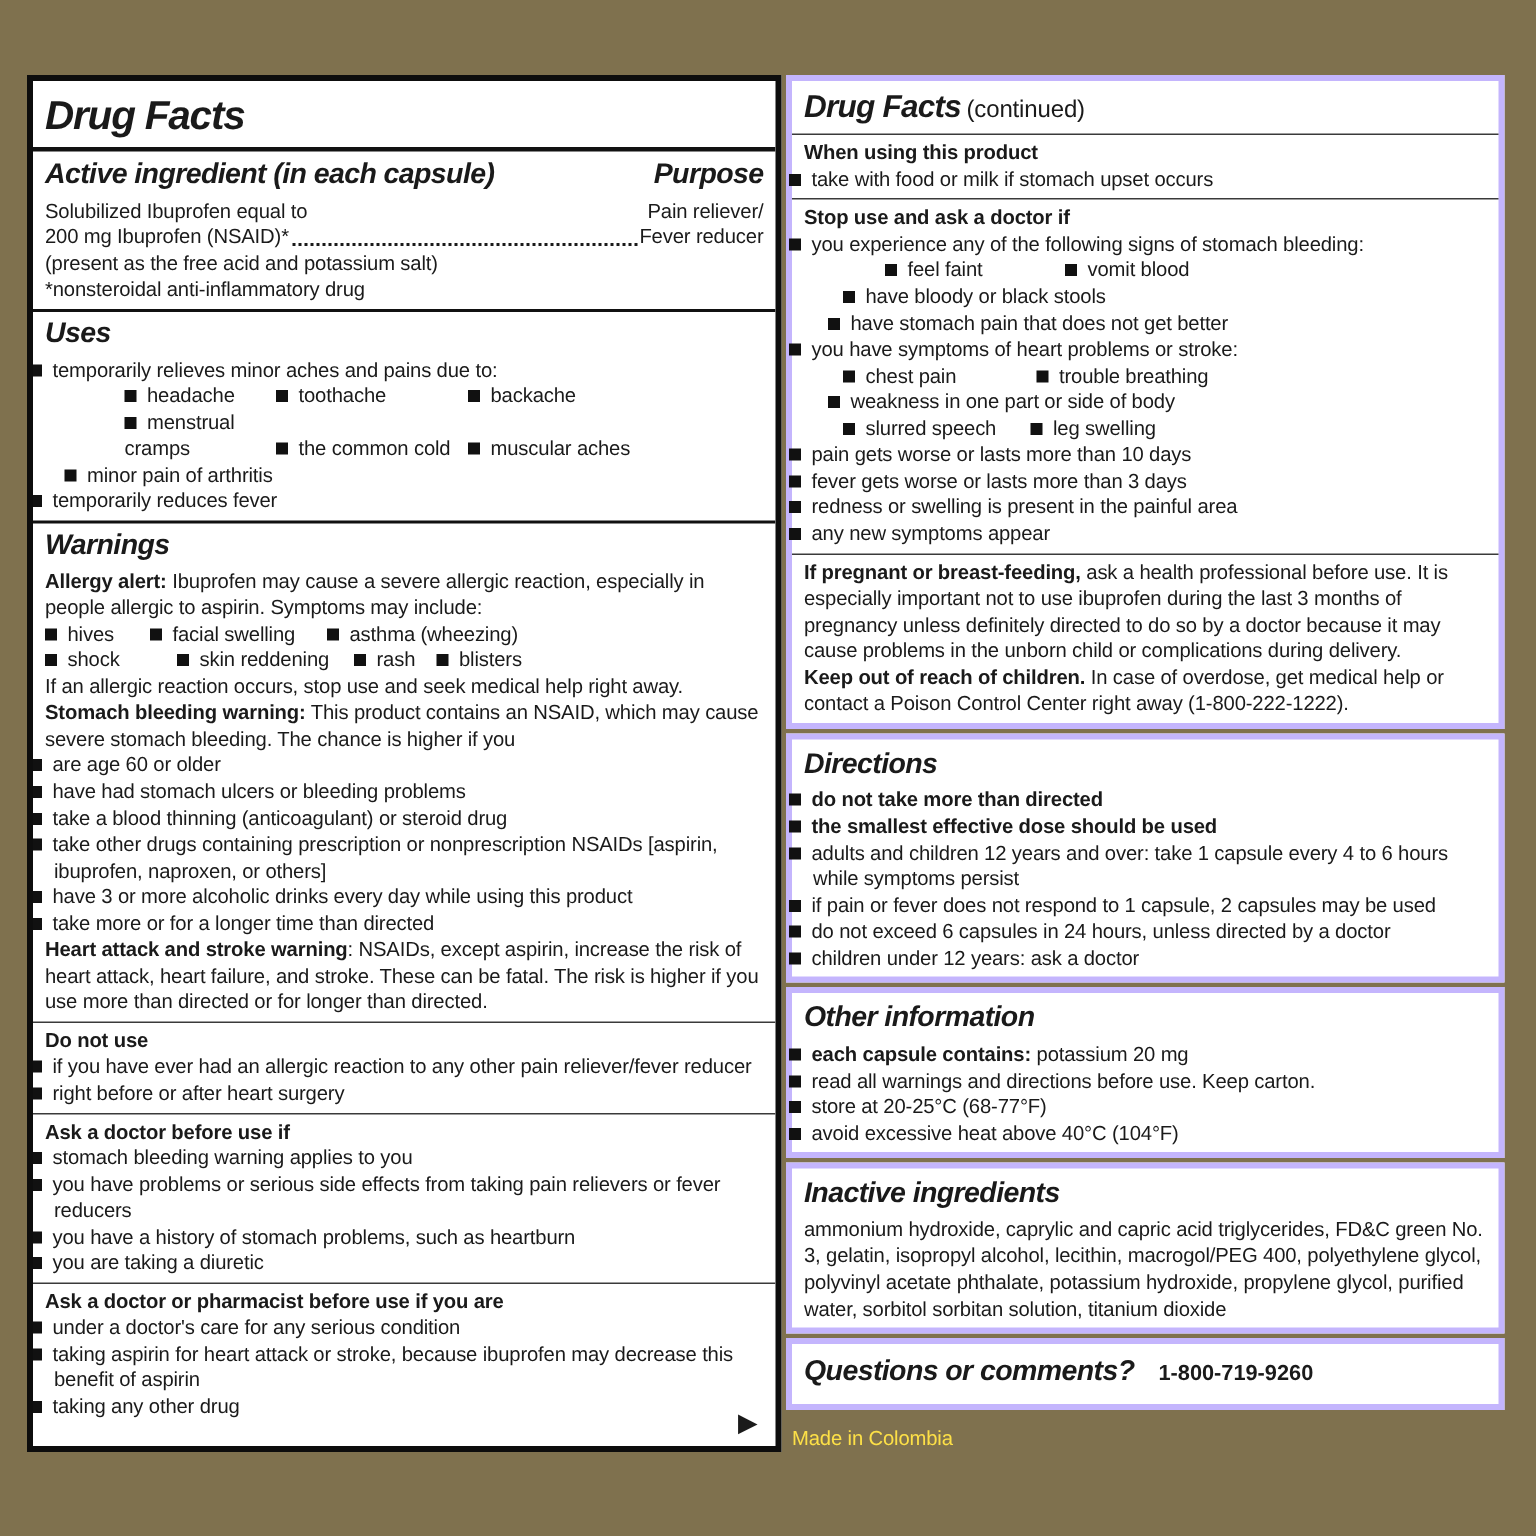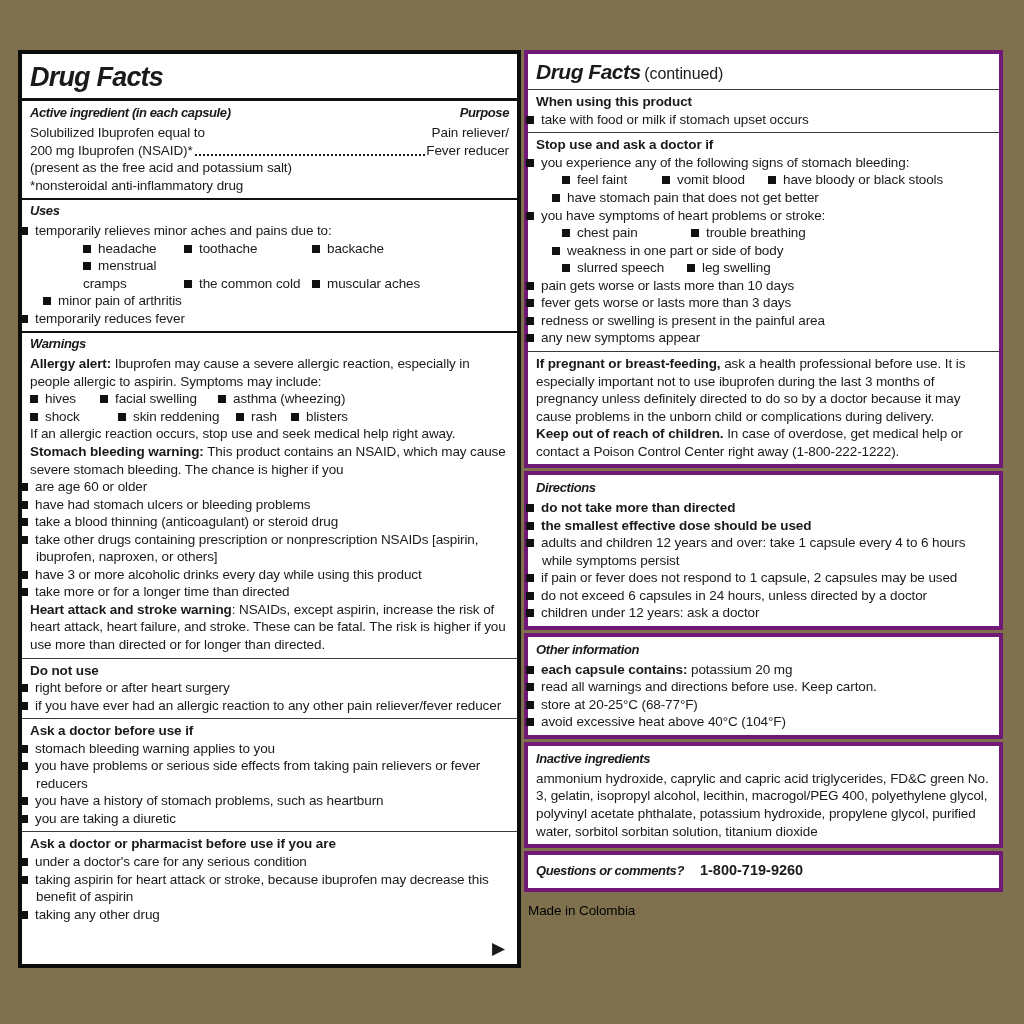--- a/index.html
+++ b/index.html
@@ -10,26 +10,26 @@
     font-family:"Liberation Sans", sans-serif;
     color:#1a1a1a;
     font-size:13.5px;
     line-height:1.3;
     letter-spacing:-0.1px;
     position:relative;
   }
   .panel { position:absolute; background:#fff; border:4px solid #0d0d0d; }
   #left { left:18px; top:50px; width:503px; height:918px; padding:5px 8px; overflow:hidden; }
   #rightcol { position:absolute; left:524px; top:50px; width:479px; }
-  .box { background:#fff; border:4px solid #701a75; padding:4px 8px; margin-bottom:3px; }
+  .box { background:#fff; border:4px solid #c4b5fd; padding:4px 8px; margin-bottom:3px; }
 
   .h1 { font-size:27px; font-style:italic; font-weight:bold; letter-spacing:-0.8px; margin:1px 0 3px; }
   .h1r { font-size:21px; font-style:italic; font-weight:bold; letter-spacing:-0.5px; }
   .cont { font-size:16px; font-weight:normal; font-style:normal; letter-spacing:-0.1px; }
-  .h2 { font-size:13px; font-style:italic; font-weight:bold; letter-spacing:-0.4px; margin:1px 0 2px; }
+  .h2 { font-size:19px; font-style:italic; font-weight:bold; letter-spacing:-0.4px; margin:1px 0 2px; }
   .h3 { font-weight:bold; margin:0; }
   .b { font-weight:bold; }
 
   hr { border:none; }
   .t3 { border-top:3px solid #111; margin:3px -8px; }
   .t2 { border-top:2.5px solid #111; margin:4px -8px 3px; }
   .t1 { border-top:1.5px solid #3a3a3a; margin:4px -8px 3px; }
 
   .bullet { padding-left:6px; text-indent:-16px; }
   .bullet::before { content:""; display:inline-block; width:8px; height:8px; background:#111; margin-right:7px; }
@@ -38,35 +38,35 @@
   .ind1 { margin-left:13px; }
   .ind2 { margin-left:26px; }
 
   .row-uses  > .ib:nth-child(1){ width:141px;padding-left:40px; }
   .row-uses  > .ib:nth-child(2){ width:128px; }
   .row-sym1  > .ib:nth-child(1){ width:70px; }
   .row-sym1  > .ib:nth-child(2){ width:118px; }
   .row-sym2  > .ib:nth-child(1){ width:88px; }
   .row-sym2  > .ib:nth-child(2){ width:118px; }
   .row-sym2  > .ib:nth-child(3){ width:55px; }
-  .row-stop1 > .ib:nth-child(1){ width:100px; }
+  .row-stop1 > .ib:nth-child(1){ width:120px;margin-left:28px; }
   .row-stop1 > .ib:nth-child(2){ width:106px; }
   .row-heart1> .ib:nth-child(1){ width:129px; }
   .row-slur  > .ib:nth-child(1){ width:125px; }
 
   .jsb { display:flex; justify-content:space-between; }
   .leader { display:flex; align-items:flex-end; }
   .dots { flex:1; border-bottom:2px dotted #1a1a1a; margin:0 1px 3px 2px; }
 
   .arrow { position:absolute; right:12px; bottom:7px; font-size:17px; line-height:1; }
 
   .qbox { display:flex; align-items:baseline; gap:16px; padding:6px 8px; }
   .phone { font-weight:bold; font-size:14.5px; letter-spacing:0; }
 
-  #made { margin:10px 0 0 4px; font-size:13.5px; color:#000000; }
+  #made { margin:10px 0 0 4px; font-size:13.5px; color:#fde047; }
 </style>
 </head>
 <body>
 
 <div id="left" class="panel">
   <div class="h1">Drug Facts</div>
   <hr class="t3">
 
   <div class="jsb">
     <span class="h2">Active ingredient (in each capsule)</span>
@@ -105,22 +105,22 @@
       <div class="bullet">take a blood thinning (anticoagulant) or steroid drug</div>
       <div class="bullet">take other drugs containing prescription or nonprescription NSAIDs [aspirin, ibuprofen, naproxen, or others]</div>
       <div class="bullet">have 3 or more alcoholic drinks every day while using this product</div>
       <div class="bullet">take more or for a longer time than directed</div>
     </div>
   <div><span class="b">Heart attack and stroke warning</span><span>: NSAIDs, except aspirin, increase the risk of heart attack, heart failure, and stroke. These can be fatal. The risk is higher if you use more than directed or for longer than directed.</span></div>
 
   <hr class="t1">
   <div class="h3">Do not use</div>
   <div>
+      <div class="bullet">if you have ever had an allergic reaction to any other pain reliever/fever reducer</div>
       <div class="bullet">right before or after heart surgery</div>
-      <div class="bullet">if you have ever had an allergic reaction to any other pain reliever/fever reducer</div>
     </div>
 
   <hr class="t1">
   <div class="h3">Ask a doctor before use if</div>
   <div>
       <div class="bullet">stomach bleeding warning applies to you</div>
       <div class="bullet">you have problems or serious side effects from taking pain relievers or fever reducers</div>
       <div class="bullet">you have a history of stomach problems, such as heartburn</div>
       <div class="bullet">you are taking a diuretic</div>
     </div>

